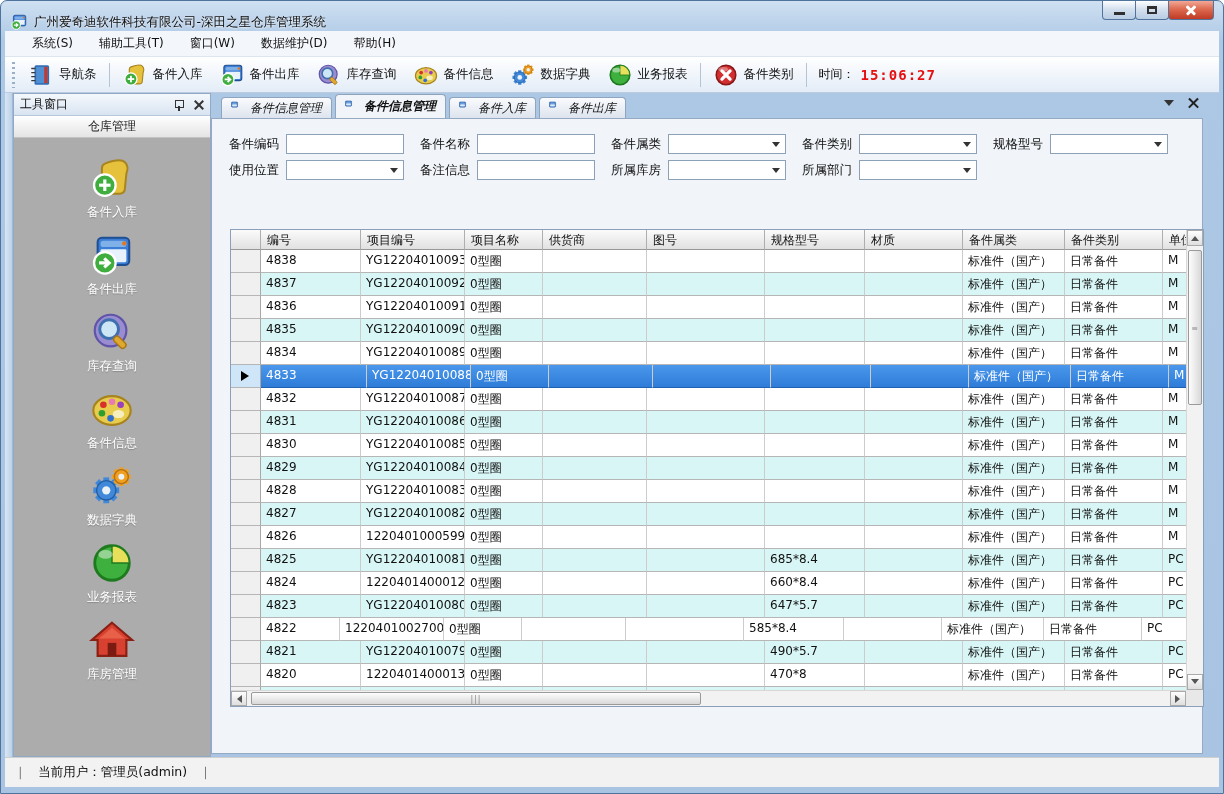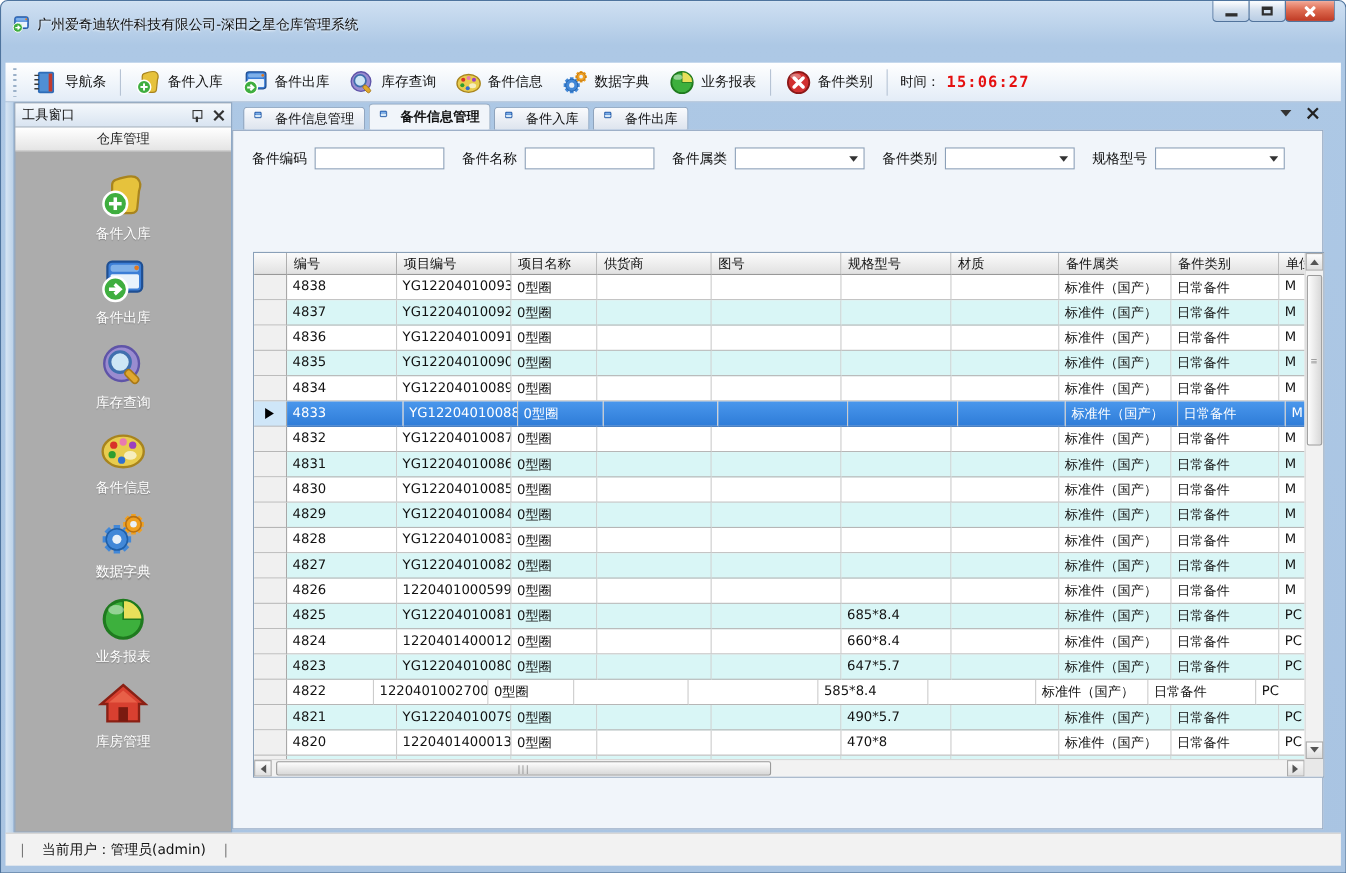--- a/index.html
+++ b/index.html
@@ -64,21 +64,21 @@
   .sb-section { height:22px; background:linear-gradient(#ffffff,#e4e4e4); border-bottom:1px solid #c2c2c2;
                 display:flex; align-items:center; justify-content:center; color:#1c1c1c; }
   .sb-body { position:absolute; top:45px; bottom:0; left:0; right:0; overflow:hidden;
              display:flex; flex-direction:column; align-items:center; padding-top:16px; }
   .sb-item { display:flex; flex-direction:column; align-items:center; margin-bottom:11px; cursor:pointer; }
   .sb-item svg { width:46px; height:46px; }
   .sb-item .sb-label { color:#fff; margin-top:3px; font-size:12.5px; text-shadow:0 1px 1px rgba(0,0,0,.25); }
 
   
   .content { position:absolute; left:206px; top:0; right:0; bottom:0; }
-  .tabstrip { position:absolute; top:0; left:0; right:0; height:25px; display:flex; align-items:flex-end; padding-left:10px; }
+  .tabstrip { position:absolute; top:0; left:0; right:0; height:25px; display:flex; align-items:flex-end; padding-left:10px;font-style:italic; }
   .tab { height:21px; display:flex; align-items:center; gap:5px; padding:0 9px; margin-right:3px;
          background:linear-gradient(#fafbfd,#dde4ee); border:1px solid #8fa4bd; border-bottom:none;
          border-radius:4px 4px 0 0; font-size:12px; cursor:pointer; white-space:nowrap; }
   .tab.active { background:#f1f5fa; font-weight:bold; height:24px; }
   .tab svg { width:14px; height:14px; }
   .tab-right { position:absolute; right:20px; bottom:7px; display:flex; gap:14px; align-items:center; }
   .chev { width:0; height:0; border:5px solid transparent; border-top:6px solid #333; margin-top:5px; cursor:pointer; }
   .tr-x { position:relative; width:11px; height:11px; cursor:pointer; }
   .tr-x::before,.tr-x::after { content:""; position:absolute; left:-1px; top:4.5px; width:13px; height:2.2px; background:#222; }
   .tr-x::before{transform:rotate(45deg);} .tr-x::after{transform:rotate(-45deg);}
@@ -174,20 +174,27 @@
         </div>
       <div class="wb">
           <span class="g-max"></span>
         </div>
       <div class="wb close">
           <span class="g-x"></span>
         </div>
     </div>
   </div>
 
+  <div class="menubar" id="menubar">
+      <div class="menu-item">系统(S)</div>
+      <div class="menu-item">辅助工具(T)</div>
+      <div class="menu-item">窗口(W)</div>
+      <div class="menu-item">数据维护(D)</div>
+      <div class="menu-item">帮助(H)</div>
+    </div>
 
   <div class="toolbar" id="toolbar">
     <span class="grip"></span>
   <div class="tb-item">
         <svg width="26" height="26" viewBox="0 0 32 32">
           <rect x="8" y="4" width="18" height="24" rx="2" fill="#2f6db8"></rect>
           <rect x="10" y="6" width="14" height="20" fill="#4f8fd4"></rect>
           <rect x="20" y="6" width="4" height="20" fill="#c23a2e"></rect>
           <g stroke="#3a3a3a" stroke-width="1.6">
             <line x1="4" y1="8" x2="9" y2="8"></line>
@@ -440,20 +447,38 @@
               </div>
               <div class="fg">
                 <span class="flabel">备件类别</span>
                 <div class="fsel"></div>
               </div>
               <div class="fg">
                 <span class="flabel">规格型号</span>
                 <div class="fsel"></div>
               </div>
             </div>
+            <div class="form-row">
+              <div class="fg">
+                <span class="flabel">使用位置</span>
+                <div class="fsel"></div>
+              </div>
+              <div class="fg">
+                <span class="flabel">备注信息</span>
+                <input class="finp" value="" style="">
+              </div>
+              <div class="fg">
+                <span class="flabel">所属库房</span>
+                <div class="fsel"></div>
+              </div>
+              <div class="fg">
+                <span class="flabel">所属部门</span>
+                <div class="fsel"></div>
+              </div>
+            </div>
         </div>
 
         <div class="grid">
           <div class="grid-inner" id="grid">
               <div class="g-row head">
                 <div class="th" style="width:30px"></div>
                 <div class="th" style="width:100px">编号</div>
                 <div class="th" style="width:104px">项目编号</div>
                 <div class="th" style="width:78px">项目名称</div>
                 <div class="th" style="width:104px">供货商</div>

